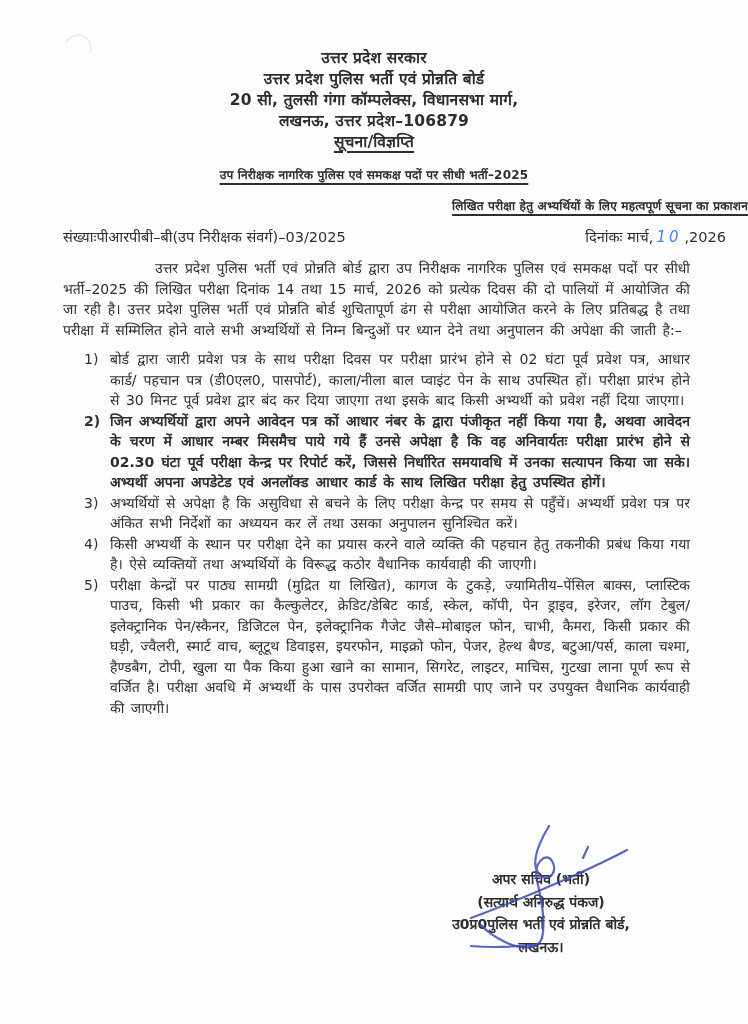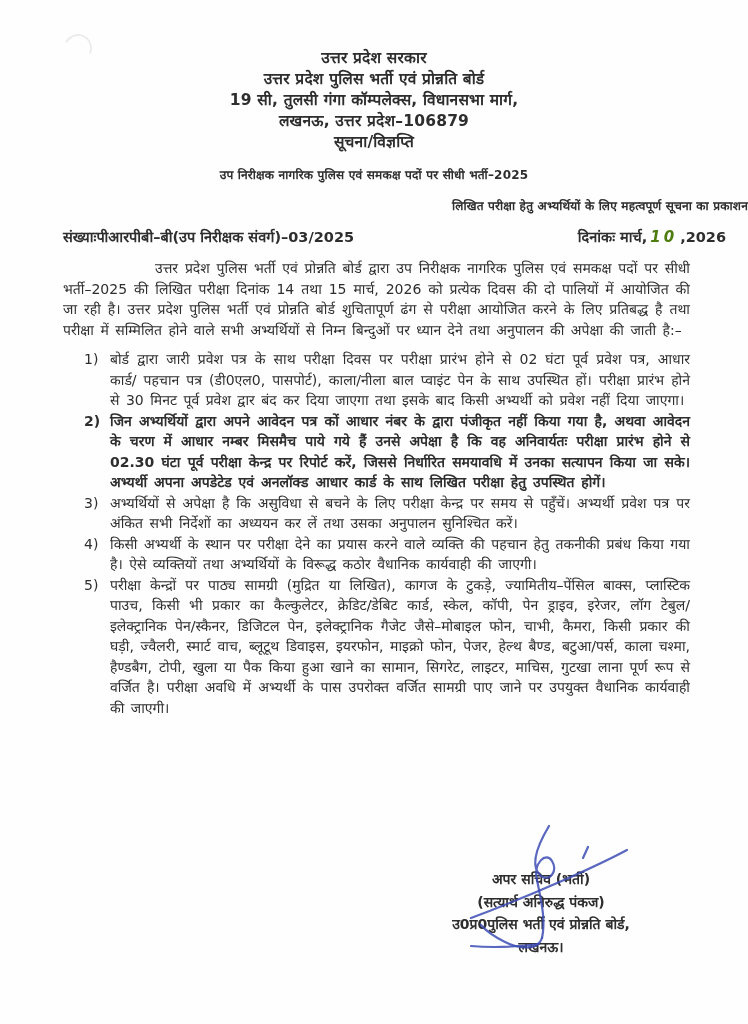--- a/index.html
+++ b/index.html
@@ -33,41 +33,42 @@
     padding-top: 48px;
     text-align: center;
   }
   .h-line {
     font-size: 15.5px;
     line-height: 21px;
     font-weight: bold;
     letter-spacing: 0.2px;
   }
   .underline {
+    text-decoration: underline;
     text-underline-offset: 4px;
     text-decoration-thickness: 1.5px;
   }
   .title {
     text-align: center;
     font-size: 12px;
     font-weight: bold;
     margin-top: 13px;
     letter-spacing: 0.2px;
   }
   .title2 { margin-top: 14px; text-align: right; }
   .ref-row {
     display: flex;
     justify-content: space-between;
     align-items: center;
     margin: 12px 22px 0 63px;
     font-size: 14.5px;
-    font-weight: 700;
+    font-weight: 400;
   }
   .hand {
-    color: #4d7c0f;
+    color: #3b82f6;
     font-style: italic;
     letter-spacing: 3px;
     font-size: 15px;
     padding: 0 3px;
   }
   .body-text {
     margin: 10px 58px 0 63px;
     font-size: 14px;
     line-height: 20.5px;
     text-align: justify;
@@ -122,21 +123,21 @@
 </head>
 <body>
 
 <div class="page">
 
   <div class="stamp-arc"></div>
 
   <div class="header">
     <div class="h-line">उत्तर प्रदेश सरकार</div>
     <div class="h-line">उत्तर प्रदेश पुलिस भर्ती एवं प्रोन्नति बोर्ड</div>
-    <div class="h-line">19 सी, तुलसी गंगा कॉम्पलेक्स, विधानसभा मार्ग,</div>
+    <div class="h-line">20 सी, तुलसी गंगा कॉम्पलेक्स, विधानसभा मार्ग,</div>
     <div class="h-line">लखनऊ, उत्तर प्रदेश–106879</div>
     <div class="h-line"><span class="underline">सूचना/विज्ञप्ति</span></div>
   </div>
 
   <div class="title"><span class="underline">उप निरीक्षक नागरिक पुलिस एवं समकक्ष पदों पर सीधी भर्ती–2025</span></div>
   <div class="title title2"><span class="underline">लिखित परीक्षा हेतु अभ्यर्थियों के लिए महत्वपूर्ण सूचना का प्रकाशन</span></div>
 
   <div class="ref-row">
     <span>संख्याःपीआरपीबी–बी(उप निरीक्षक संवर्ग)–03/2025</span>
     <span>

